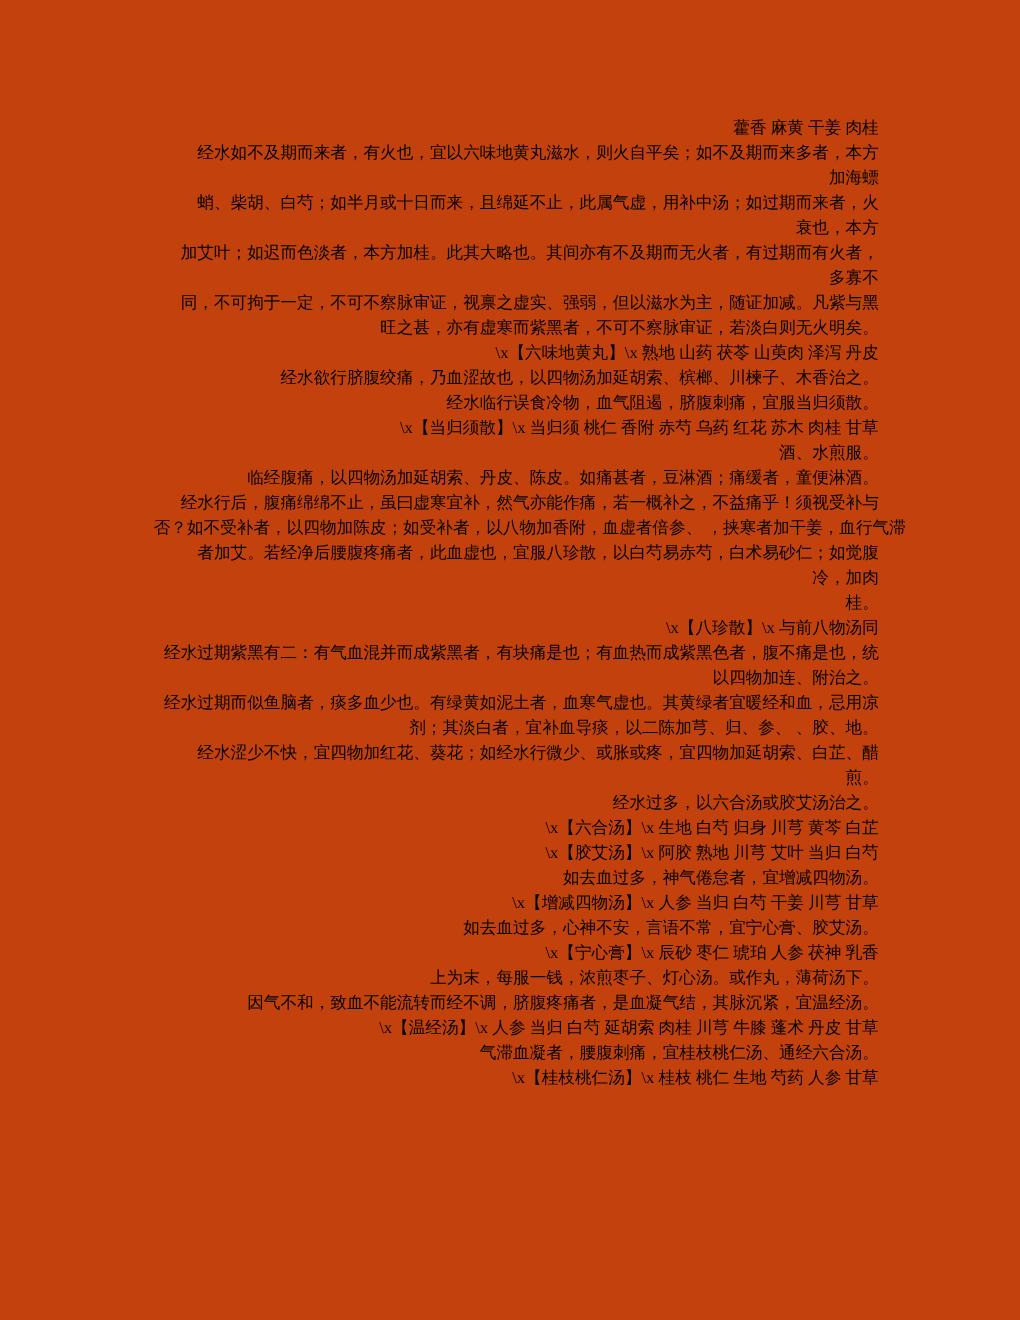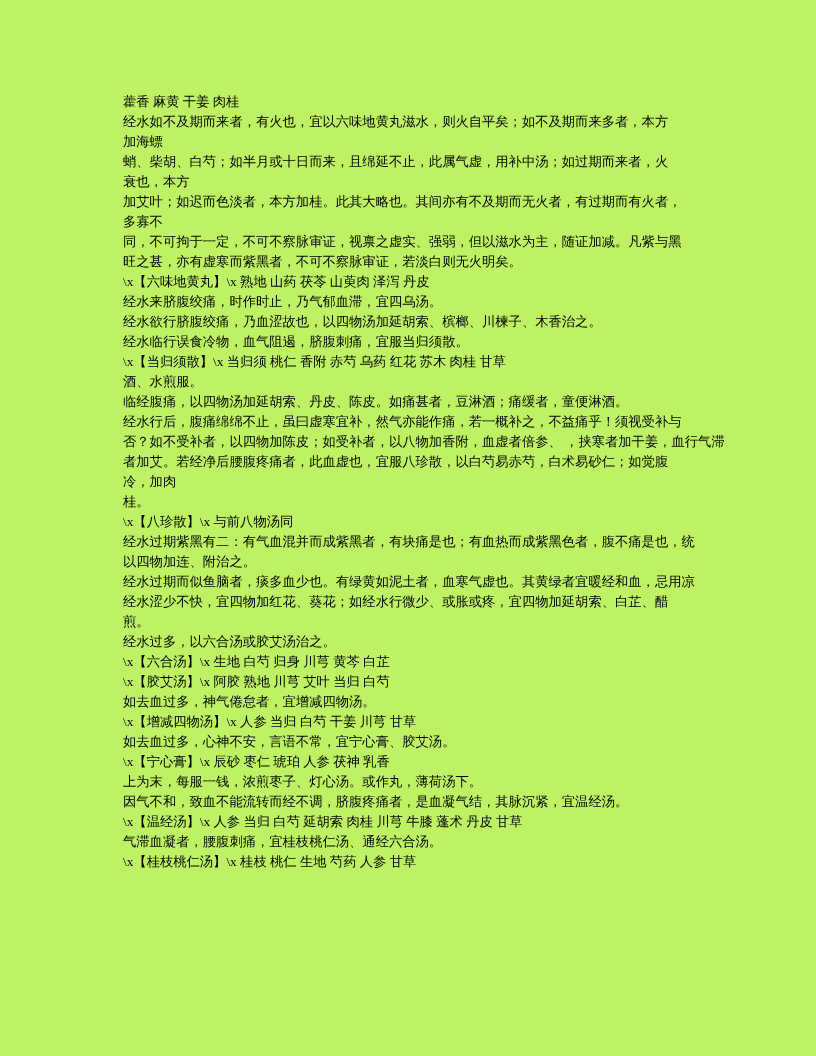--- a/index.html
+++ b/index.html
@@ -25,47 +25,47 @@
     line-height: 20px;
   }
   .line {
     height: 20px;
     white-space: nowrap;
   }
 </style>
 </head>
 <body>
 
-<div class="page" style="background: #bef264;">
+<div class="page" style="background: #c2410c; text-align: right;">
   <div class="doc" id="doc-body" style="color: rgb(0, 0, 0);">
       <div class="line">藿香 麻黄 干姜 肉桂</div>
       <div class="line">经水如不及期而来者，有火也，宜以六味地黄丸滋水，则火自平矣；如不及期而来多者，本方</div>
       <div class="line">加海螵</div>
       <div class="line">蛸、柴胡、白芍；如半月或十日而来，且绵延不止，此属气虚，用补中汤；如过期而来者，火</div>
       <div class="line">衰也，本方</div>
       <div class="line">加艾叶；如迟而色淡者，本方加桂。此其大略也。其间亦有不及期而无火者，有过期而有火者，</div>
       <div class="line">多寡不</div>
       <div class="line">同，不可拘于一定，不可不察脉审证，视禀之虚实、强弱，但以滋水为主，随证加减。凡紫与黑</div>
       <div class="line">旺之甚，亦有虚寒而紫黑者，不可不察脉审证，若淡白则无火明矣。</div>
       <div class="line">\x【六味地黄丸】\x 熟地 山药 茯苓 山萸肉 泽泻 丹皮</div>
-      <div class="line">经水来脐腹绞痛，时作时止，乃气郁血滞，宜四乌汤。</div>
       <div class="line">经水欲行脐腹绞痛，乃血涩故也，以四物汤加延胡索、槟榔、川楝子、木香治之。</div>
       <div class="line">经水临行误食冷物，血气阻遏，脐腹刺痛，宜服当归须散。</div>
       <div class="line">\x【当归须散】\x 当归须 桃仁 香附 赤芍 乌药 红花 苏木 肉桂 甘草</div>
       <div class="line">酒、水煎服。</div>
       <div class="line">临经腹痛，以四物汤加延胡索、丹皮、陈皮。如痛甚者，豆淋酒；痛缓者，童便淋酒。</div>
       <div class="line">经水行后，腹痛绵绵不止，虽曰虚寒宜补，然气亦能作痛，若一概补之，不益痛乎！须视受补与</div>
       <div class="line">否？如不受补者，以四物加陈皮；如受补者，以八物加香附，血虚者倍参、 ，挟寒者加干姜，血行气滞</div>
       <div class="line">者加艾。若经净后腰腹疼痛者，此血虚也，宜服八珍散，以白芍易赤芍，白术易砂仁；如觉腹</div>
       <div class="line">冷，加肉</div>
       <div class="line">桂。</div>
       <div class="line">\x【八珍散】\x 与前八物汤同</div>
       <div class="line">经水过期紫黑有二：有气血混并而成紫黑者，有块痛是也；有血热而成紫黑色者，腹不痛是也，统</div>
       <div class="line">以四物加连、附治之。</div>
       <div class="line">经水过期而似鱼脑者，痰多血少也。有绿黄如泥土者，血寒气虚也。其黄绿者宜暖经和血，忌用凉</div>
+      <div class="line">剂；其淡白者，宜补血导痰，以二陈加芎、归、参、 、胶、地。</div>
       <div class="line">经水涩少不快，宜四物加红花、葵花；如经水行微少、或胀或疼，宜四物加延胡索、白芷、醋</div>
       <div class="line">煎。</div>
       <div class="line">经水过多，以六合汤或胶艾汤治之。</div>
       <div class="line">\x【六合汤】\x 生地 白芍 归身 川芎 黄芩 白芷</div>
       <div class="line">\x【胶艾汤】\x 阿胶 熟地 川芎 艾叶 当归 白芍</div>
       <div class="line">如去血过多，神气倦怠者，宜增减四物汤。</div>
       <div class="line">\x【增减四物汤】\x 人参 当归 白芍 干姜 川芎 甘草</div>
       <div class="line">如去血过多，心神不安，言语不常，宜宁心膏、胶艾汤。</div>
       <div class="line">\x【宁心膏】\x 辰砂 枣仁 琥珀 人参 茯神 乳香</div>
       <div class="line">上为末，每服一钱，浓煎枣子、灯心汤。或作丸，薄荷汤下。</div>

